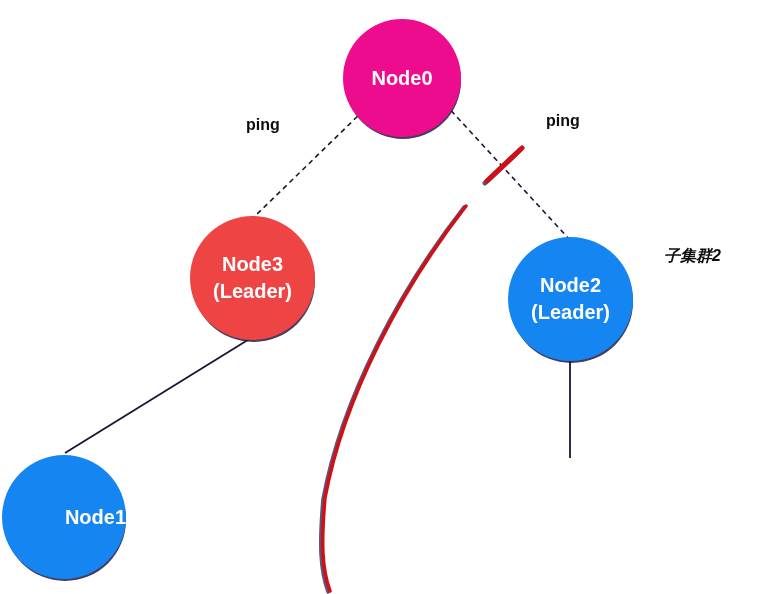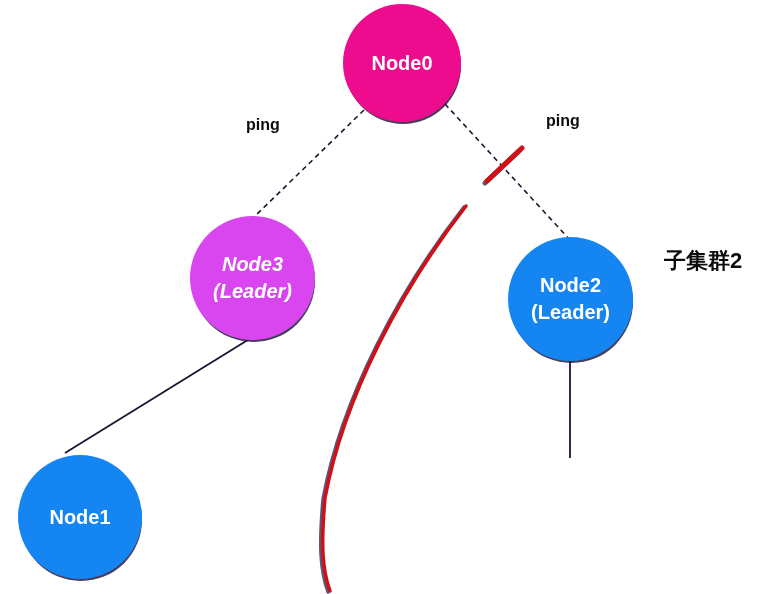--- a/index.html
+++ b/index.html
@@ -35,42 +35,43 @@
   }
   .node .node-label,
   .node .node-role {
     color: #ffffff;
     font-weight: bold;
     font-size: 20px;
     line-height: 1.35;
     text-align: center;
     white-space: nowrap;
   }
-  .node-0 { left: 343px; top: 4px;   width: 118px; height: 118px; }
+  .node-0 { left: 343px; top: 19px;   width: 118px; height: 118px; }
   .node-3 { left: 190px; top: 216px; width: 125px; height: 124px; }
   .node-2 { left: 508px; top: 237px; width: 125px; height: 124px; }
-  .node-1 { left: 18px;   top: 455px; width: 124px; height: 124px; }
+  .node-1 { left: 2px;   top: 455px; width: 124px; height: 124px; align-items: flex-end; }
   .node-4 { left: 508px; top: 455px; width: 123px; height: 122px; }
   .edge-label {
     position: absolute;
     font-weight: bold;
     font-size: 16px;
     color: #0d0d0d;
     z-index: 3;
     white-space: nowrap;
   }
   .ping-left  { left: 246px; top: 116px; }
   .ping-right { left: 546px; top: 112px; }
   .cluster-label {
     position: absolute;
     font-weight: bold;
-    font-size: 22px;
+    font-size: 16px;
     color: #0d0d0d;
     z-index: 3;
     white-space: nowrap;
+    font-style: italic;
   }
   .cluster-1 { left: 66px;  top: 300px; }
   .cluster-2 { left: 664px; top: 246px; }
   .partition-path {
     filter: drop-shadow(-2px 1px 0px rgba(35, 30, 80, 0.75));
   }
   .break-slash {
     filter: drop-shadow(-2px 2px 0px rgba(35, 30, 80, 0.75));
   }
 </style>
@@ -91,21 +92,21 @@
 
     <path class="partition-path" d="M 466 206 C 402 288 344 396 325 498 C 321 544 322 569 330 591" stroke-width="3.5" fill="none" stroke-linecap="round" style="stroke: rgb(209, 16, 22);"></path>
 
     <line class="break-slash" x1="487" y1="181" x2="522" y2="148" stroke-width="5" stroke-linecap="round" style="stroke: rgb(209, 16, 22);"></line>
   </svg>
 
   <div class="node node-0" style="background-color: rgb(238, 12, 142);">
     <span class="node-label">Node0</span>
   </div>
 
-  <div class="node node-3" style="background-color: #d946ef; font-style: italic;">
+  <div class="node node-3" style="background-color: #ef4444;">
     <span class="node-label">Node3</span>
     <span class="node-role">(Leader)</span>
   </div>
 
   <div class="node node-2" style="background-color: rgb(21, 133, 242);">
     <span class="node-label">Node2</span>
     <span class="node-role">(Leader)</span>
   </div>
 
   <div class="node node-1" style="background-color: rgb(21, 133, 242);">

